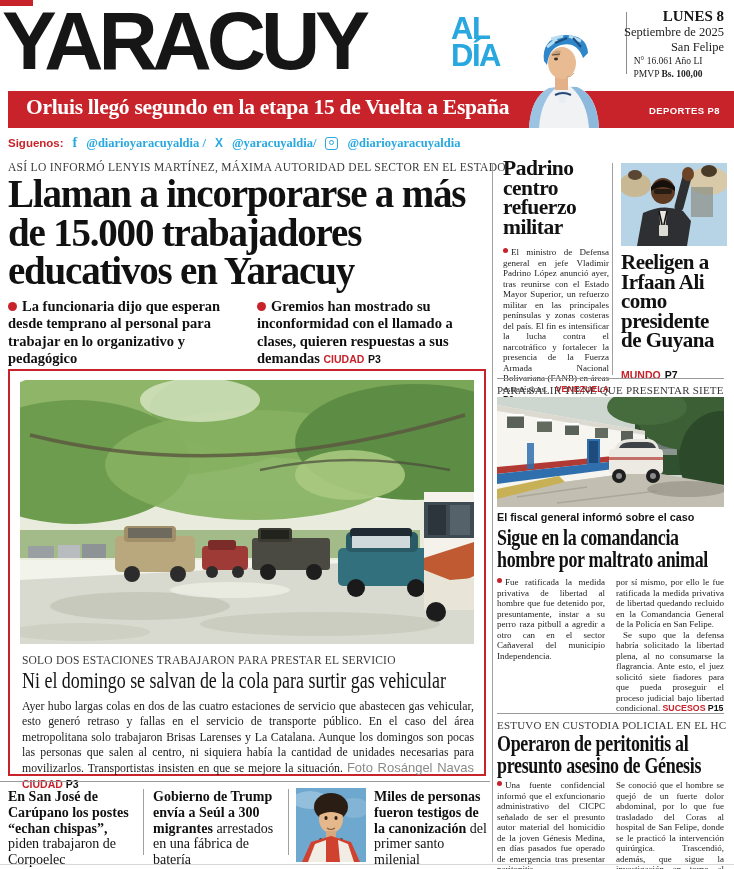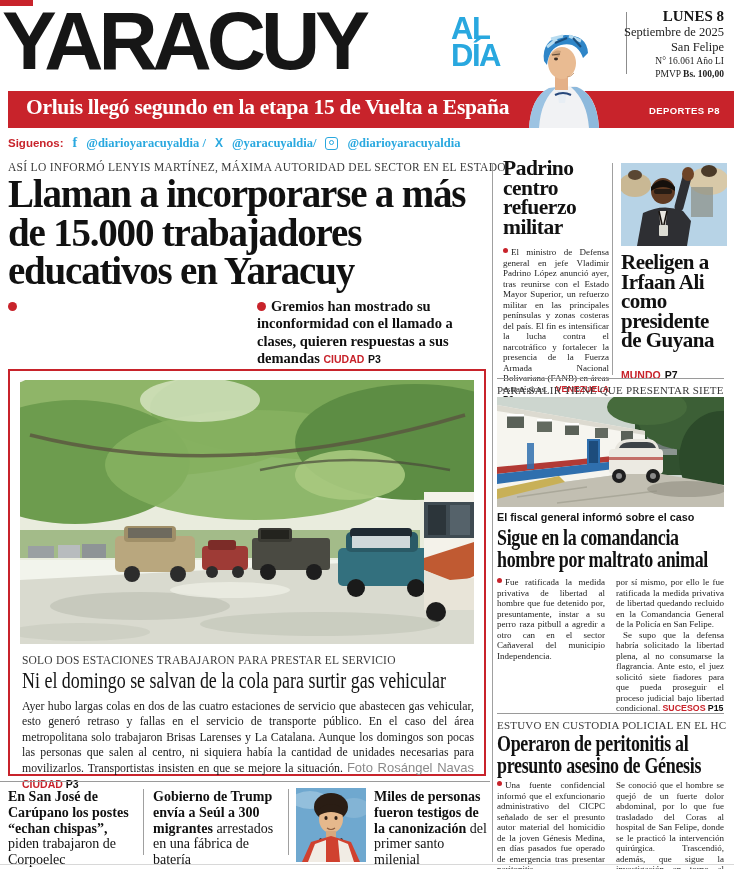--- a/index.html
+++ b/index.html
@@ -9,21 +9,21 @@
   
   .chip{left:0;top:0;width:33px;height:6px;background:#c8232b;}
   .mast-title{left:2px;top:2px;font-family:"Liberation Sans",sans-serif;font-weight:bold;
               font-size:82px;line-height:0.95;letter-spacing:-5px;color:#161616;}
   .mast-sub{left:451px;top:15px;font-family:"Liberation Sans",sans-serif;font-weight:bold;
             font-size:31px;line-height:0.88;letter-spacing:-1.5px;color:#29a8df;}
   .mast-rule{left:626px;top:12px;height:62px;width:0;border-left:1px solid #8c8c8c;}
   .dateblock{right:10px;top:8px;width:112px;text-align:right;}
   .d-day{font-weight:bold;font-size:15px;line-height:1.15;color:#151515;}
   .d-month,.d-city{font-size:12.5px;line-height:1.2;color:#222;}
-  .d-small{font-size:9.5px;line-height:1.3;color:#222;}
+  .d-small{font-size:9.5px;line-height:1.3;color:#222;text-align:center;}
   .d-small b{font-weight:bold;}
   .cyclist{left:511px;top:25px;z-index:6;}
   
   .banner{left:8px;top:91px;width:726px;height:37px;background:#c8232b;}
   .banner-title{left:18px;top:4px;color:#fff;font-weight:bold;font-size:21.5px;letter-spacing:-0.3px;}
   .banner-tag{right:14px;top:14px;color:#fff;font-family:"Liberation Sans",sans-serif;
               font-weight:bold;font-size:9.5px;letter-spacing:.4px;}
   
   .social{left:8px;top:134px;display:flex;align-items:center;gap:9px;height:18px;}
   .social-label{font-family:"Liberation Sans",sans-serif;font-weight:bold;font-size:11.5px;color:#c8232b;}
@@ -145,21 +145,21 @@
     <span class="fb-glyph">f</span>
     <span class="handle">@diarioyaracuyaldia /</span>
     <span class="x-glyph">X</span>
     <span class="handle">@yaracuyaldia/</span>
     <span class="ig-glyph"></span>
     <span class="handle">@diarioyaracuyaldia</span>
   </div>
   <div class="abs lead-headline">Llaman a incorporarse a más de 15.000 trabajadores educativos en Yaracuy</div>
   <div class="abs bullets">
     <div class="bullet-item">
-      <span class="dot"></span>
+      <span class="dot"></span><span>La funcionaria dijo que esperan desde temprano al personal para trabajar en lo organizativo y pedagógico</span>
     </div>
     <div class="bullet-item">
       <span class="dot"></span><span>Gremios han mostrado su inconformidad con el llamado a clases, quieren respuestas a sus demandas</span>
       <span class="tag-red t11">CIUDAD</span>
       <span class="tag-page t11">P3</span>
     </div>
   </div>
 
   <div class="abs mainbox">
     <svg width="454" height="264" viewBox="0 0 454 264">

